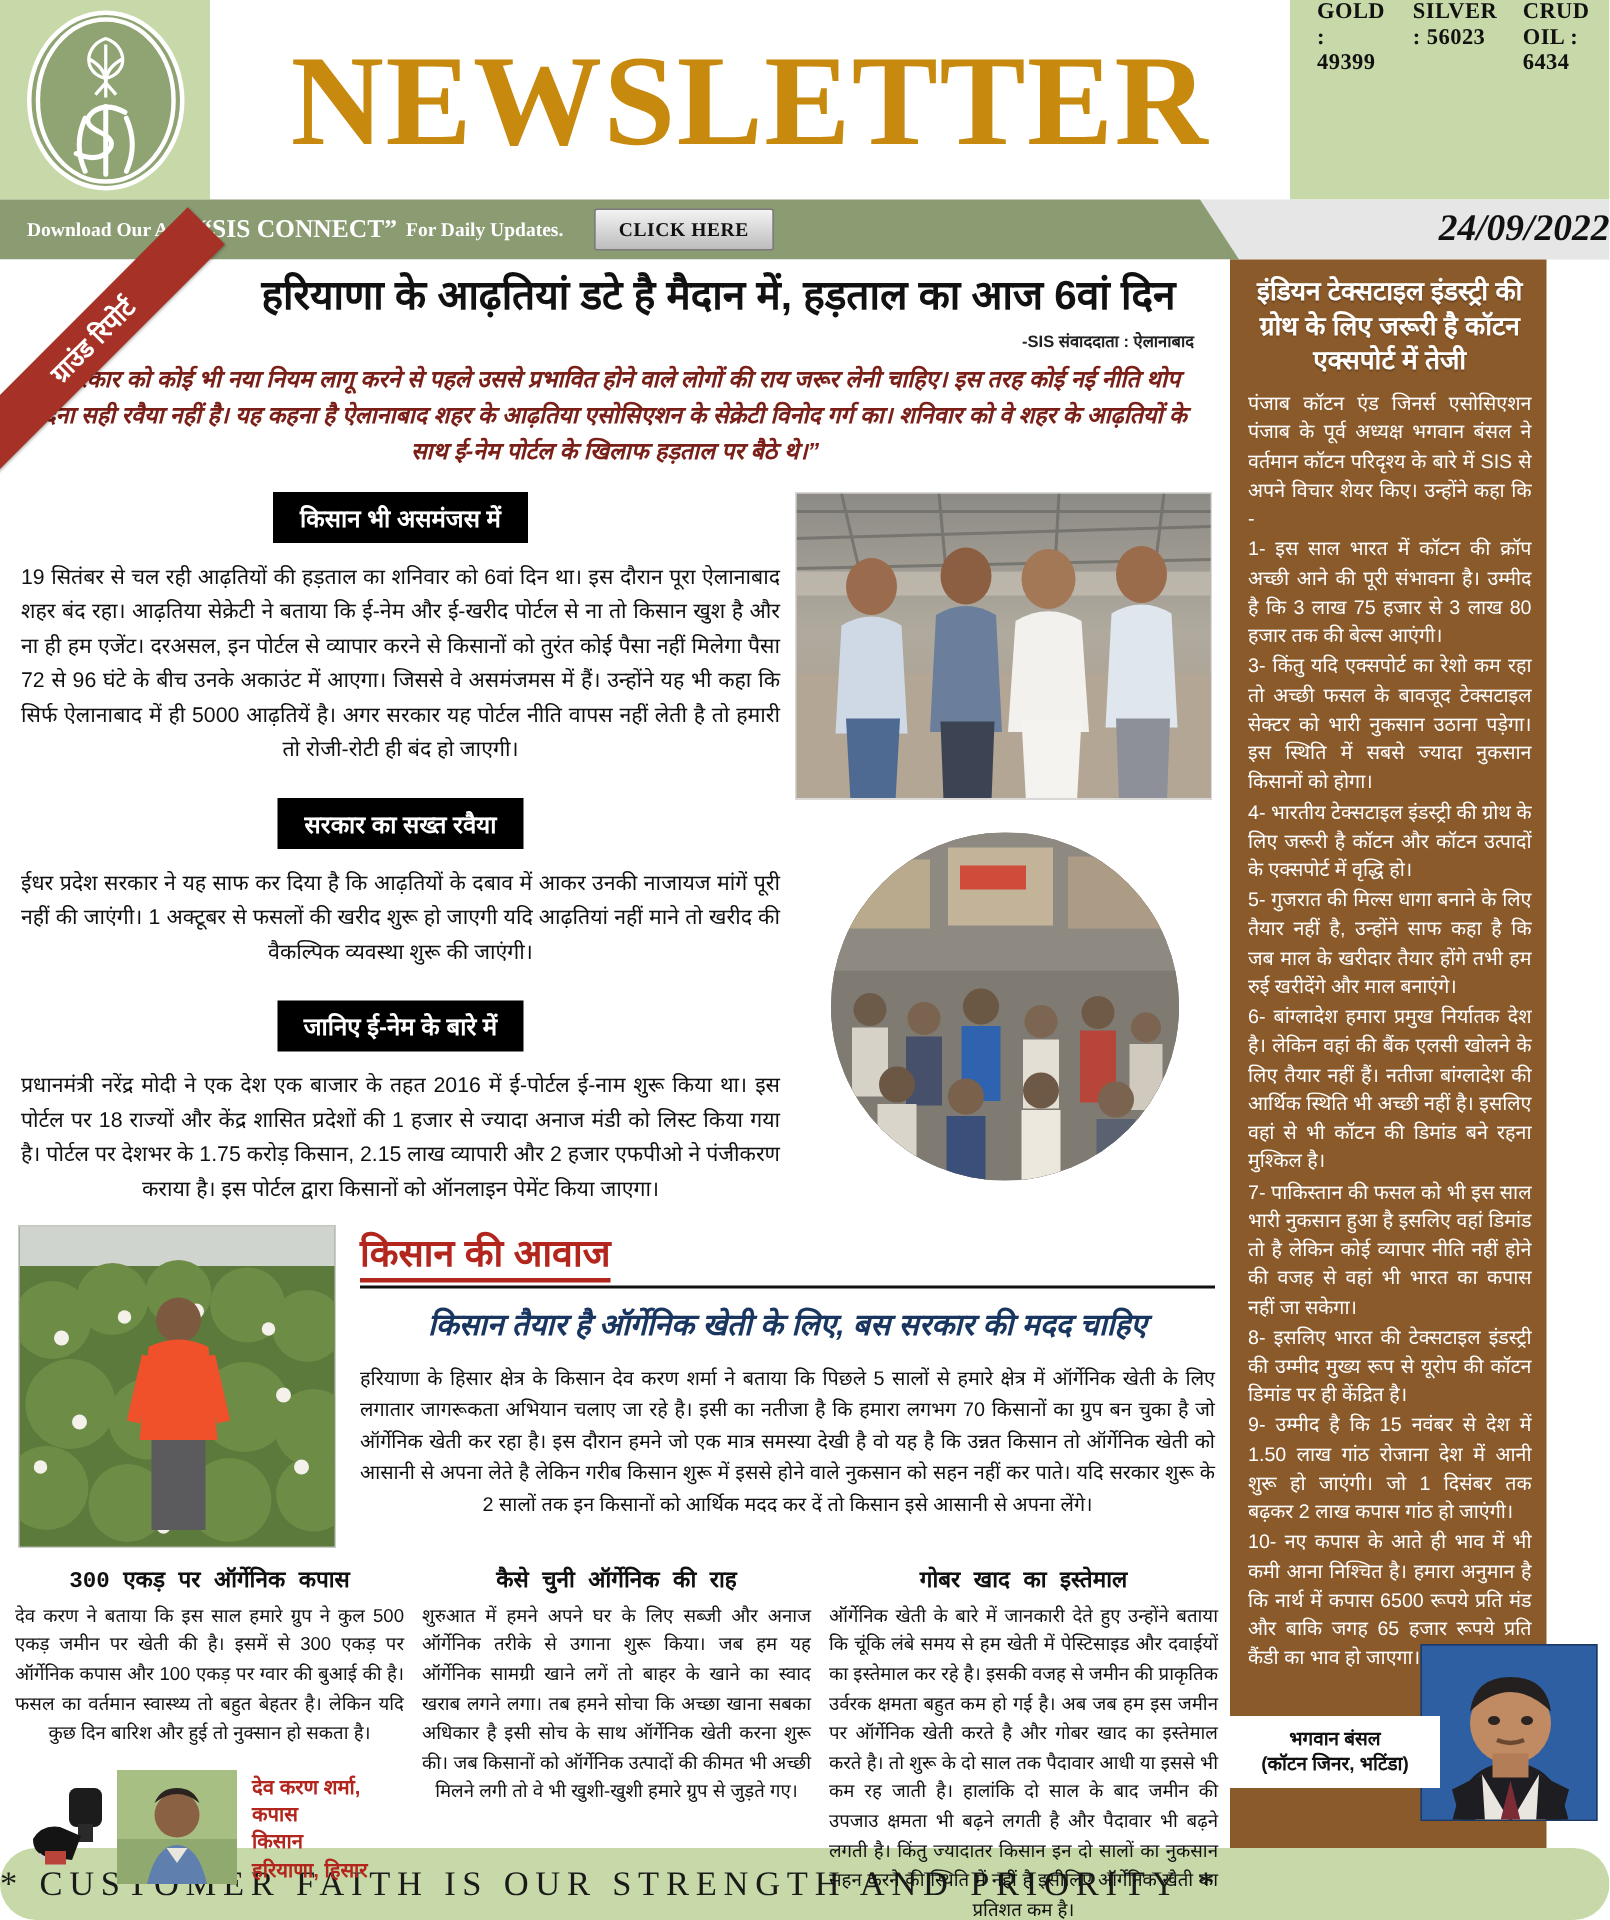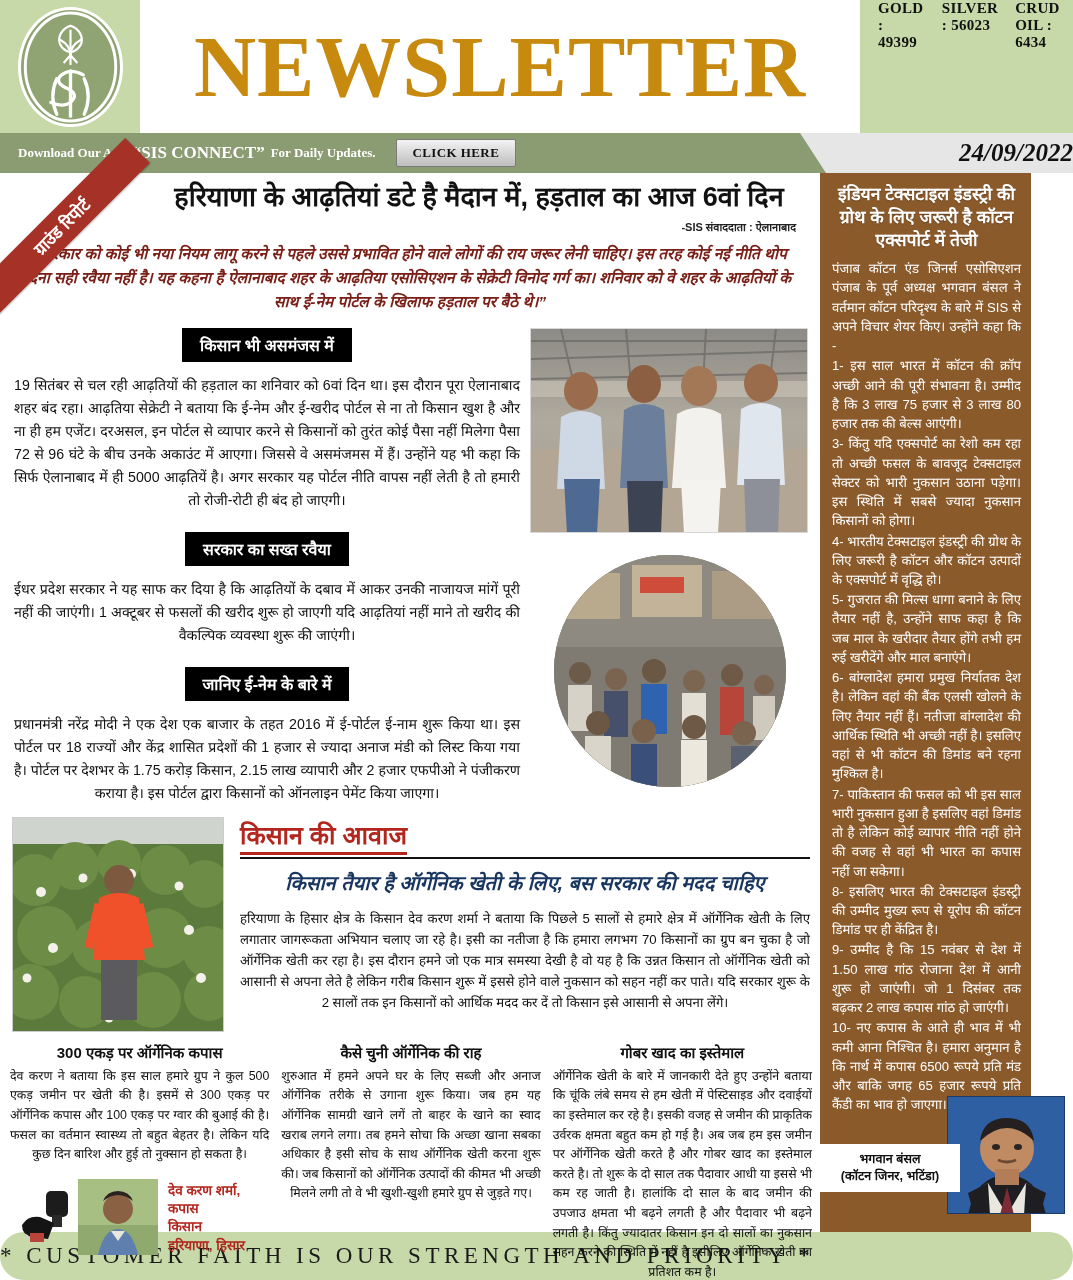--- a/index.html
+++ b/index.html
@@ -136,21 +136,21 @@
   .kisan-txt {
     margin-top: 12px; font-size: 13.2px; line-height:1.6; text-align:justify;
     text-align-last:center; color:#111; font-family:"Liberation Sans", sans-serif;
   }
 
   
   .three { display:flex; margin-top: 10px; padding: 0 8px 0 10px; gap: 12px; }
   .tcol { flex:1; }
   .tcol-head {
     text-align:center; font-weight:700; font-size:15px; color:#111;
-    margin-bottom: 5px; font-family:Liberation Sans, sans-serif;
+    margin-bottom: 5px; font-family:Liberation Mono, monospace;
   }
   .tcol-txt {
     font-size: 12.4px; line-height:1.58; text-align:justify; text-align-last:center;
     color:#111; font-family:"Liberation Sans", sans-serif;
   }
 
   
   .credit { display:flex; align-items:flex-end; margin-top: 14px; padding-left: 6px; }
   .mic {
     width: 62px; height: 70px; position:relative; flex-shrink:0;

